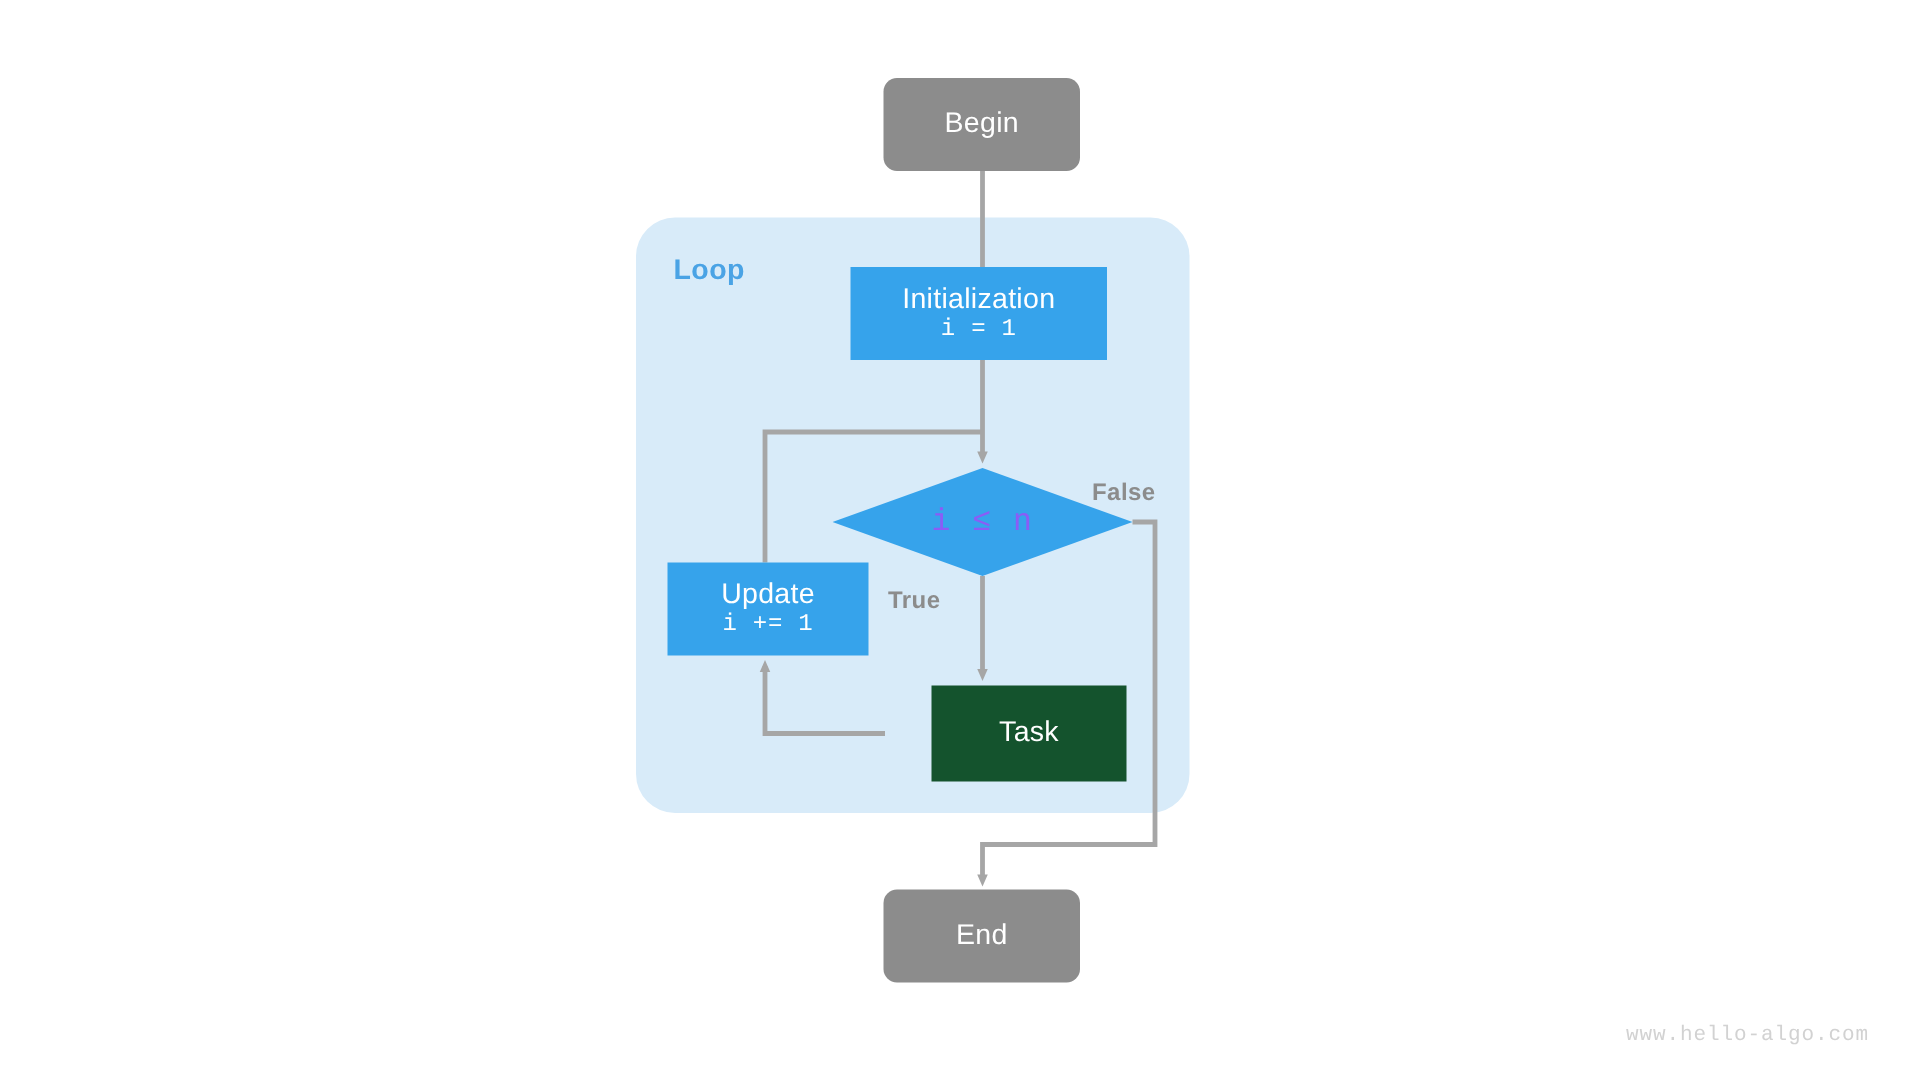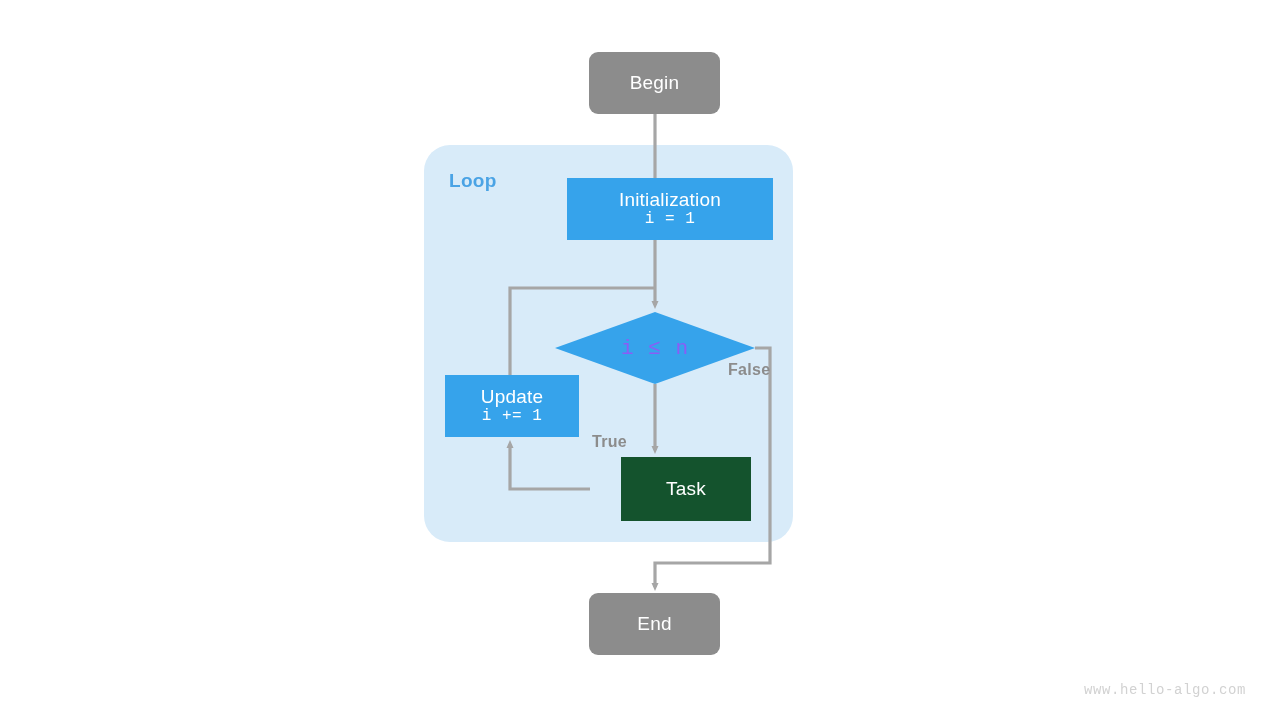--- a/index.html
+++ b/index.html
@@ -60,21 +60,21 @@
     border-radius: 9px;
   }
   #node-end {
     left: 589px; top: 593px;
     width: 131px; height: 62px;
     background: #8c8c8c;
     border-radius: 9px;
   }
   #node-initialization {
     left: 567px; top: 178px;
-    width: 206px; height: 62px;
+    width: 171px; height: 62px;
     background: #36a3eb;
   }
   #node-update {
     left: 445px; top: 375px;
     width: 134px; height: 62px;
     background: #36a3eb;
   }
   #node-task {
     left: 590px; top: 457px;
     width: 130px; height: 64px;
@@ -126,21 +126,20 @@
   }
 
   
   .edge-label {
     position: absolute;
     font-size: 16px;
     font-weight: bold;
     color: #8c8c8c;
     letter-spacing: 0.3px;
     white-space: nowrap;
-    margin-top: 41px;
   }
   #label-true { left: 592px; top: 392px; }
   #label-false { left: 728px; top: 320px; }
 
   
   #watermark {
     position: absolute;
     right: 34px;
     bottom: 22px;
     font-family: "Liberation Mono", monospace;

